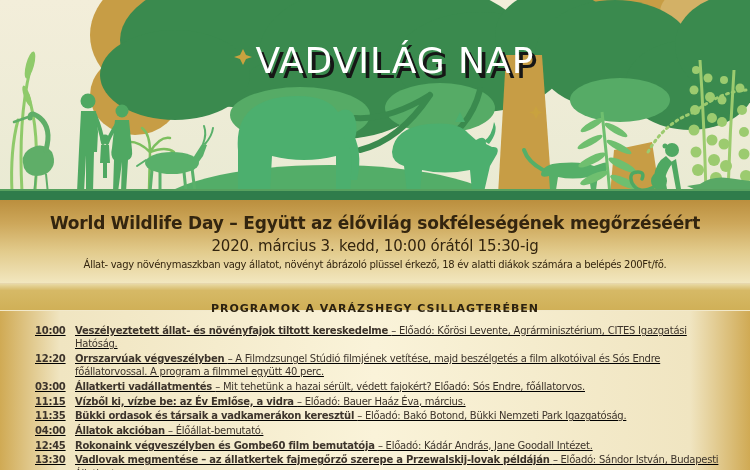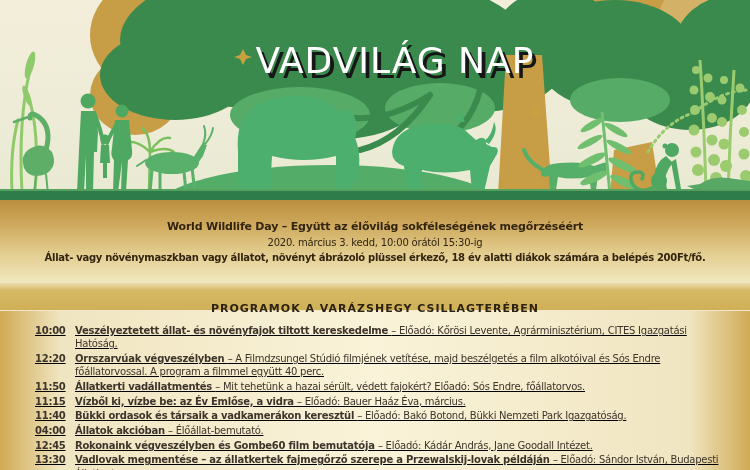--- a/index.html
+++ b/index.html
@@ -9,23 +9,23 @@
   .header{position:relative;width:750px;height:200px;}
   .header svg{display:block;}
   .title{position:absolute;top:40px;left:0;width:100%;margin:0;text-align:center;
     font-size:36px;font-weight:normal;color:#ffffff;letter-spacing:1px;
     text-shadow:4px 5px 0 #161616;padding-left:20px;}
   
   .banner{width:750px;height:83px;box-sizing:border-box;
     background:linear-gradient(180deg,#bb8f3e 0%,#cda75a 28%,#e2cb8c 62%,#f2e7bf 100%);
     display:flex;flex-direction:column;align-items:center;justify-content:center;
     gap:4px;color:#33250f;text-align:center;}
-  .banner-heading{font-size:11px;font-weight:bold;letter-spacing:-0.2px;}
-  .banner-date{font-size:10px;letter-spacing:-0.2px;}
-  .banner-entry{font-size:10px;font-weight:bold;letter-spacing:-0.3px;}
+  .banner-heading{font-size:17px;font-weight:bold;letter-spacing:-0.2px;}
+  .banner-date{font-size:15px;letter-spacing:-0.2px;}
+  .banner-entry{font-size:10px;font-weight:normal;letter-spacing:-0.3px;}
   
   .section-band{width:750px;height:28px;box-sizing:border-box;
     background:linear-gradient(180deg,#e8d9a5 0%,#d6b966 25%,#d0b057 100%);
     border-top:1px solid rgba(255,255,255,0.5);
     border-bottom:1px solid rgba(255,255,255,0.45);
     display:flex;align-items:center;justify-content:center;}
   .section-header{font-size:11px;font-weight:bold;letter-spacing:1px;color:#2c2210;margin-top:23px;}
   
   .schedule{width:750px;height:196px;box-sizing:border-box;padding:13px 18px 0 35px;
     background:linear-gradient(90deg,#d0aa54 0%,#f0e5c1 8%,#faf3d9 50%,#f0e5c1 92%,#d0aa54 100%);text-decoration:underline;}
@@ -213,29 +213,29 @@
   <div class="schedule" id="schedule">
       <div class="row">
         <span class="time">10:00</span>
         <div class="txt"><strong>Veszélyeztetett állat- és növényfajok tiltott kereskedelme </strong><span>– Előadó: Kőrösi Levente, Agrárminisztérium, CITES Igazgatási Hatóság.</span></div>
       </div>
       <div class="row">
         <span class="time">12:20</span>
         <div class="txt"><strong>Orrszarvúak végveszélyben </strong><span>– A Filmdzsungel Stúdió filmjének vetítése, majd beszélgetés a film alkotóival és Sós Endre főállatorvossal. A program a filmmel együtt 40 perc.</span></div>
       </div>
       <div class="row">
-        <span class="time">11:50</span>
+        <span class="time">03:00</span>
         <div class="txt"><strong>Állatkerti vadállatmentés </strong><span>– Mit tehetünk a hazai sérült, védett fajokért? Előadó: Sós Endre, főállatorvos.</span></div>
       </div>
       <div class="row">
         <span class="time">11:15</span>
         <div class="txt"><strong>Vízből ki, vízbe be: az Év Emlőse, a vidra </strong><span>– Előadó: Bauer Haáz Éva, március.</span></div>
       </div>
       <div class="row">
-        <span class="time">11:40</span>
+        <span class="time">11:35</span>
         <div class="txt"><strong>Bükki ordasok és társaik a vadkamerákon keresztül </strong><span>– Előadó: Bakó Botond, Bükki Nemzeti Park Igazgatóság.</span></div>
       </div>
       <div class="row">
         <span class="time">04:00</span>
         <div class="txt"><strong>Állatok akcióban </strong><span>– Élőállat-bemutató.</span></div>
       </div>
       <div class="row">
         <span class="time">12:45</span>
         <div class="txt"><strong>Rokonaink végveszélyben és Gombe60 film bemutatója </strong><span>– Előadó: Kádár András, Jane Goodall Intézet.</span></div>
       </div>

